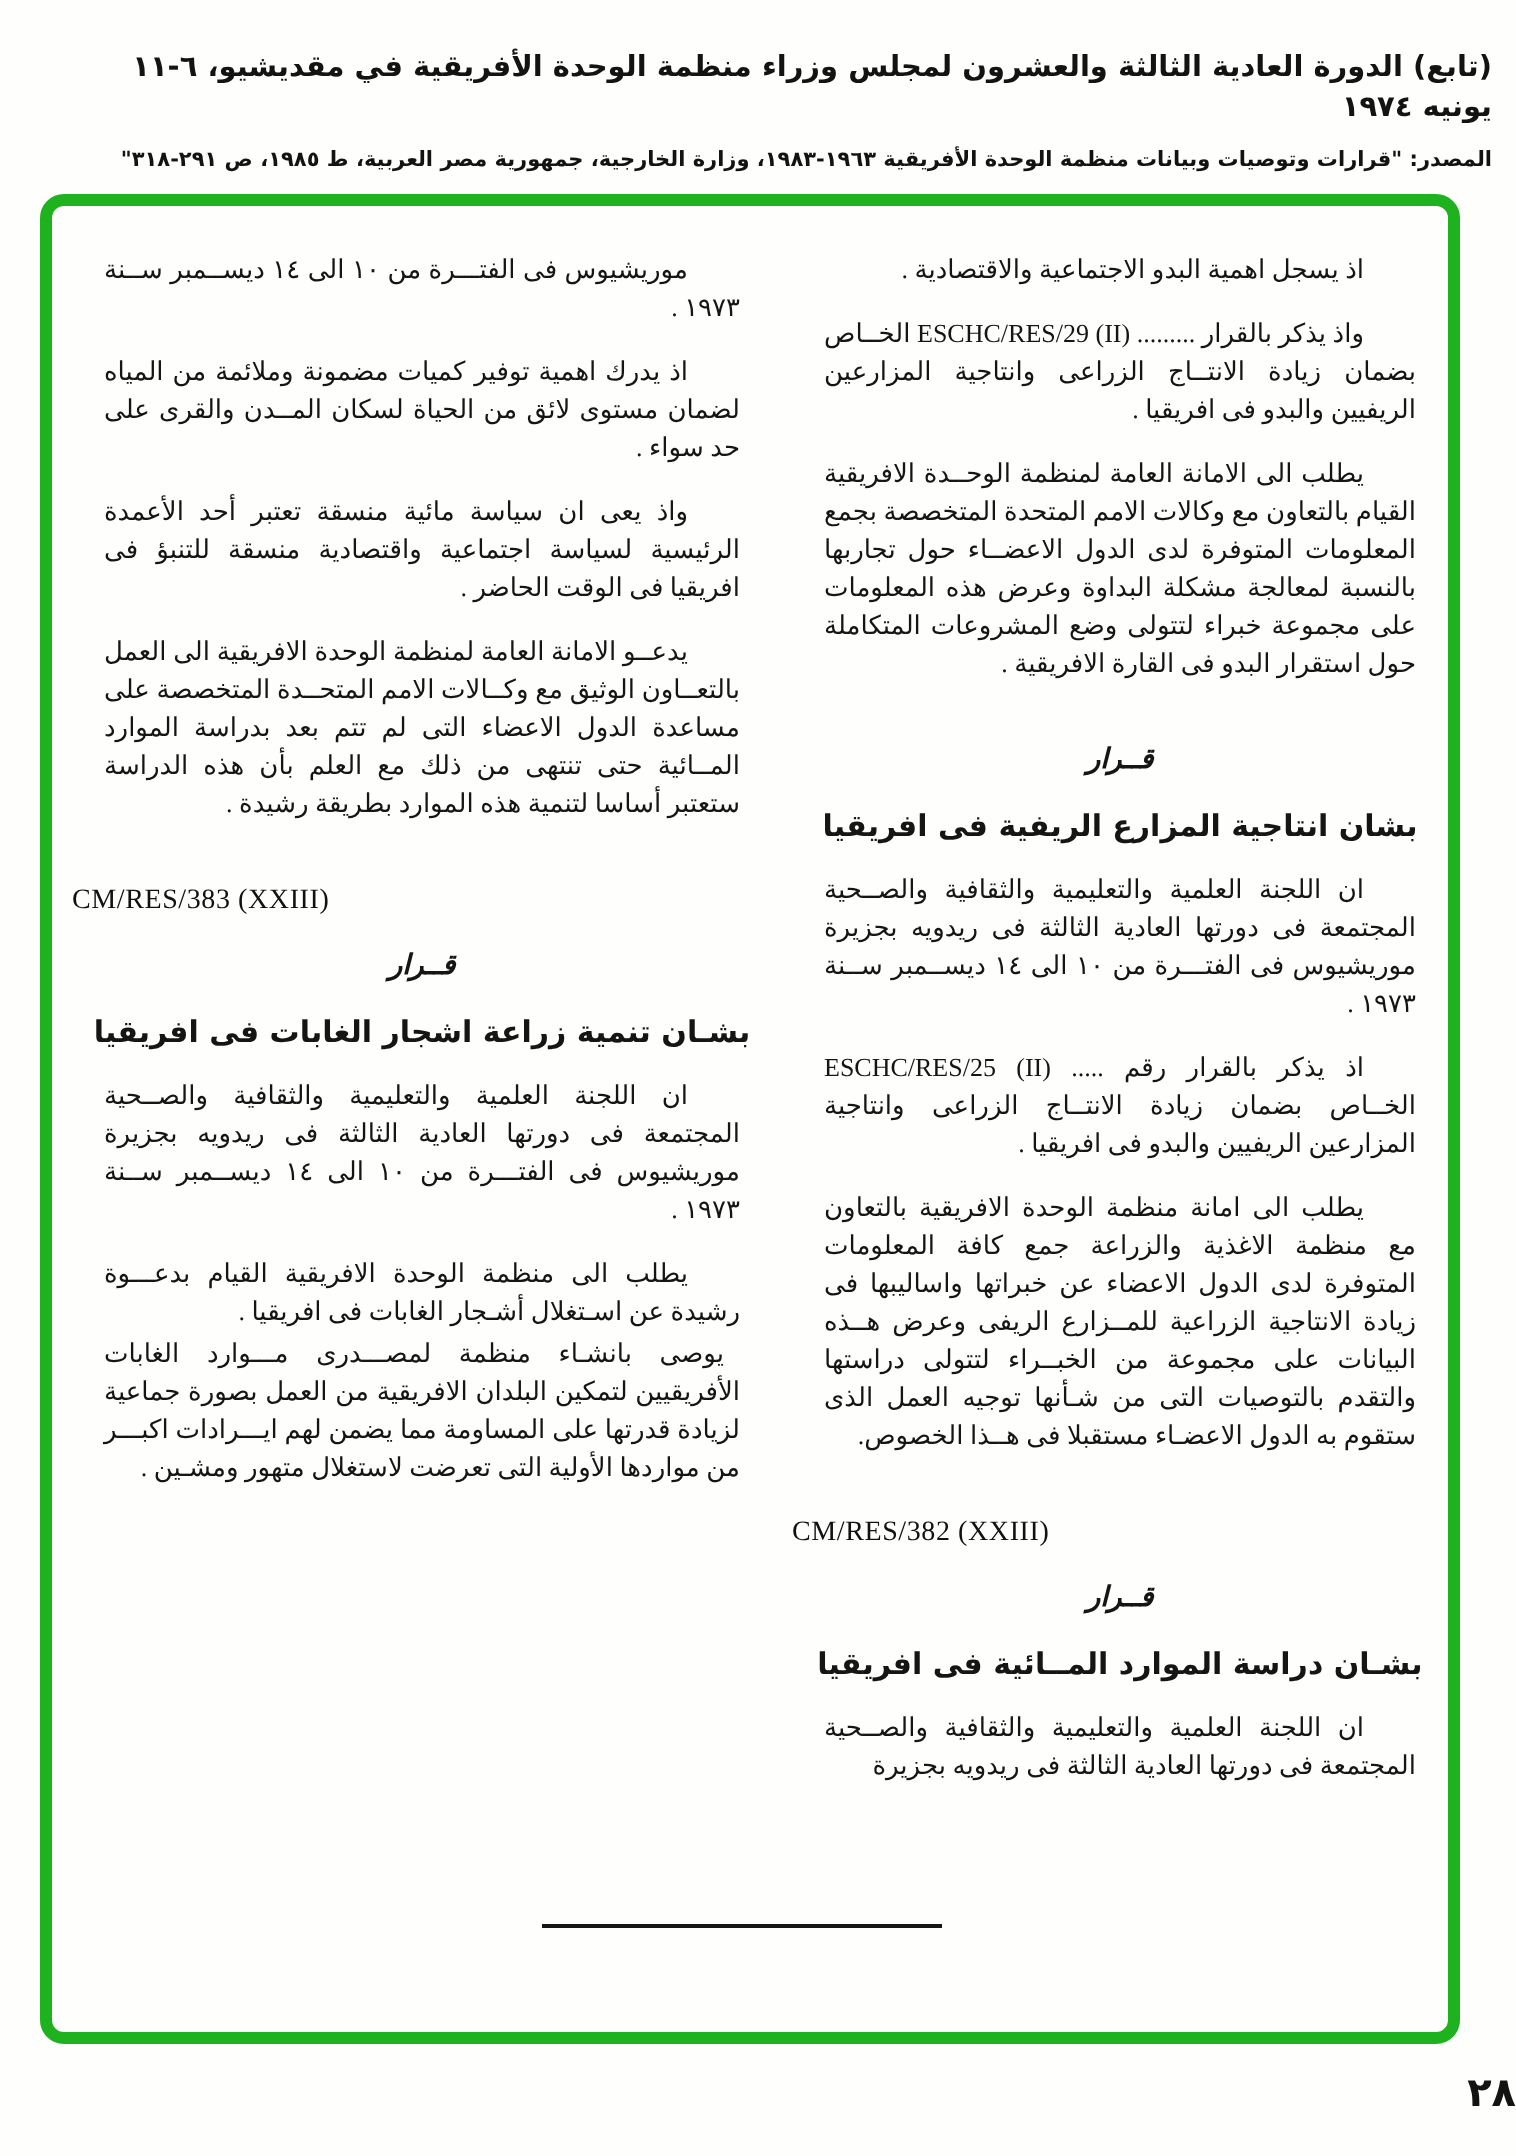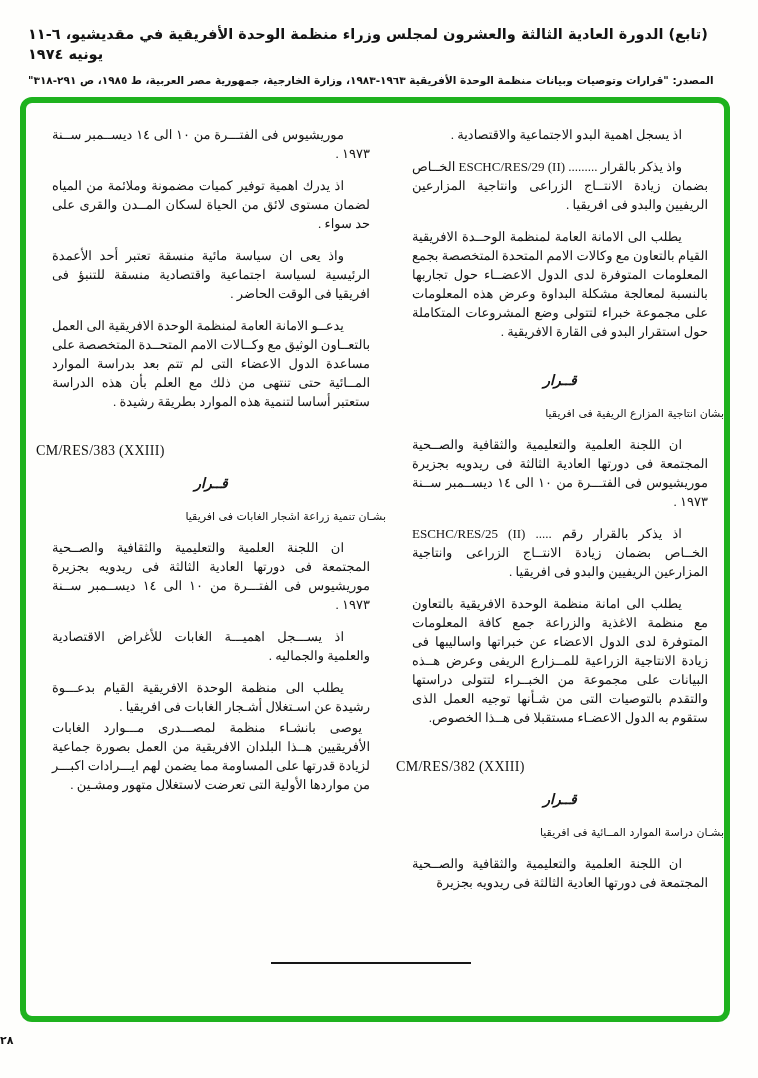--- a/index.html
+++ b/index.html
@@ -2,21 +2,21 @@
 <html lang="ar"><head>
 <meta charset="utf-8">
 <style>
   html, body { margin:0; padding:0; background:#ffffff; }
   .page {
     position:relative; width:758px; height:1078px;
     background:#fefefc; color:#131313; overflow:hidden;
     font-family:"DejaVu Sans", sans-serif;
   }
   
-  .hdr { position:absolute; top:24px; left:28px; right:12px; direction:rtl; text-align:left; }
+  .hdr { position:absolute; top:24px; left:28px; right:12px; direction:rtl; text-align:right; }
   .hdr-title { font-size:14.5px; font-weight:bold; line-height:20px; }
   .hdr-source { font-size:10.5px; font-weight:bold; margin-top:9px; line-height:14px; }
   
   .frame {
     position:absolute; box-sizing:border-box;
     left:20px; top:97px; width:710px; height:925px;
     border:6px solid #1eb21e; border-radius:12px;
   }
   
   .col {
@@ -29,27 +29,27 @@
   .ti-sm  { text-indent:8px; }
   .mb-xl  { margin-bottom:30px; }
   .mb-xs  { margin-bottom:2px; }
   .code {
     direction:ltr; text-align:left;
     font-family:"Liberation Serif", serif;
     font-size:14px; letter-spacing:0.3px;
     margin:0 0 14px; text-indent:0; color:#111;
   }
   .h-qarar   { text-align:center; font-weight:bold; font-size:14px;   margin:0 0 14px; text-indent:0;font-style:italic; }
-  .h-subject { text-align:right; font-weight:normal; font-size:11px; margin:0 0 12px; text-indent:0; }
+  .h-subject { text-align:center; font-weight:bold; font-size:15px; margin:0 0 12px; text-indent:0; }
   
   .end-rule { position:absolute; left:245px; bottom:52px; width:200px; height:2px; background:#161616; }
   
   .page-number {
     position:absolute; top:1034px; left:0; width:758px;
-    text-align:left; font-weight:bold; font-size:11px; direction:rtl;
+    text-align:right; font-weight:bold; font-size:20px; direction:rtl;
   }
 </style>
 </head>
 <body>
 
 <div class="page">
 
   <div class="hdr">
     <div class="hdr-title">(تابع) الدورة العادية الثالثة والعشرون لمجلس وزراء منظمة الوحدة الأفريقية في مقديشيو، ٦-١١ يونيه ١٩٧٤</div>
     <div class="hdr-source">المصدر: "قرارات وتوصيات وبيانات منظمة الوحدة الأفريقية ١٩٦٣-١٩٨٣، وزارة الخارجية، جمهورية مصر العربية، ط ١٩٨٥، ص ٢٩١-٣١٨"</div>
@@ -74,23 +74,22 @@
 
     <div class="col col-left">
       <p class="para">موريشيوس فى الفتـــرة من ١٠ الى ١٤ ديســمبر ســنة ١٩٧٣ .</p>
       <p class="para">اذ يدرك اهمية توفير كميات مضمونة وملائمة من المياه لضمان مستوى لائق من الحياة لسكان المــدن والقرى على حد سواء .</p>
       <p class="para">واذ يعى ان سياسة مائية منسقة تعتبر أحد الأعمدة الرئيسية لسياسة اجتماعية واقتصادية منسقة للتنبؤ فى افريقيا فى الوقت الحاضر .</p>
       <p class="para mb-xl">يدعــو الامانة العامة لمنظمة الوحدة الافريقية الى العمل بالتعــاون الوثيق مع وكــالات الامم المتحــدة المتخصصة على مساعدة الدول الاعضاء التى لم تتم بعد بدراسة الموارد المــائية حتى تنتهى من ذلك مع العلم بأن هذه الدراسة ستعتبر أساسا لتنمية هذه الموارد بطريقة رشيدة .</p>
       <p class="code">CM/RES/383 (XXIII)</p>
       <p class="h-qarar">قــرار</p>
       <p class="h-subject">بشـان تنمية زراعة اشجار الغابات فى افريقيا</p>
       <p class="para">ان اللجنة العلمية والتعليمية والثقافية والصــحية المجتمعة فى دورتها العادية الثالثة فى ريدويه بجزيرة موريشيوس فى الفتـــرة من ١٠ الى ١٤ ديســمبر ســنة ١٩٧٣ .</p>
-      <p class="para">اذ يســـجل اهميـــة الغابات للأغراض الاقتصادية والعلمية والجماليه .</p>
       <p class="para mb-xs">يطلب الى منظمة الوحدة الافريقية القيام بدعـــوة رشيدة عن اسـتغلال أشـجار الغابات فى افريقيا .</p>
-      <p class="para ti-sm">يوصى بانشـاء منظمة لمصـــدرى مـــوارد الغابات الأفريقيين هــذا البلدان الافريقية من العمل بصورة جماعية لزيادة قدرتها على المساومة مما يضمن لهم ايـــرادات اكبـــر من مواردها الأولية التى تعرضت لاستغلال متهور ومشـين .</p>
+      <p class="para ti-sm">يوصى بانشـاء منظمة لمصـــدرى مـــوارد الغابات الأفريقيين لتمكين البلدان الافريقية من العمل بصورة جماعية لزيادة قدرتها على المساومة مما يضمن لهم ايـــرادات اكبـــر من مواردها الأولية التى تعرضت لاستغلال متهور ومشـين .</p>
     </div>
 
     <div class="end-rule"></div>
   </div>
 
   <div class="page-number">٢٨</div>
 
 </div>
 
 </body></html>

